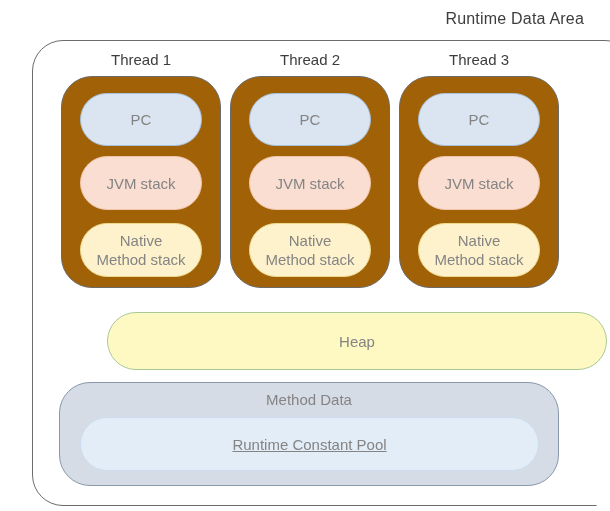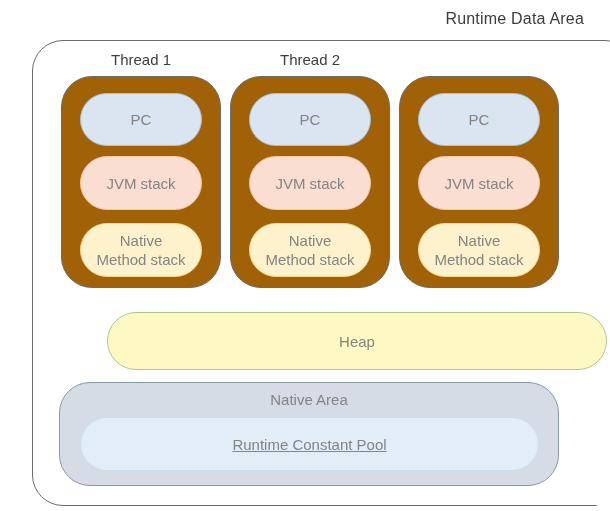--- a/index.html
+++ b/index.html
@@ -77,20 +77,21 @@
 <body>
 
 <div class="canvas">
 
   <div class="diagram-title">Runtime Data Area</div>
 
   <div class="outer-box">
 
     <div class="thread-header th-1">Thread 1</div>
     <div class="thread-header th-2">Thread 2</div>
+    <div class="thread-header th-3">Thread 3</div>
 
     <div class="thread-box tb-1">
       <div class="cell pc-box">
         <span class="line">PC</span>
       </div>
       <div class="cell jvm-box">
         <span class="line">JVM stack</span>
       </div>
       <div class="cell native-box">
         <span class="line">Native</span>
@@ -122,20 +123,20 @@
         <span class="line">Native</span>
         <span class="line">Method stack</span>
       </div>
     </div>
 
     <div class="heap-box">
       <span>Heap</span>
     </div>
 
     <div class="method-area-box">
-      <div class="method-area-label">Native Area</div>
+      <div class="method-area-label">Method Data</div>
       <div class="rcp-box">
         <span>Runtime Constant Pool</span>
       </div>
     </div>
 
   </div>
 </div>
 
 </body></html>

